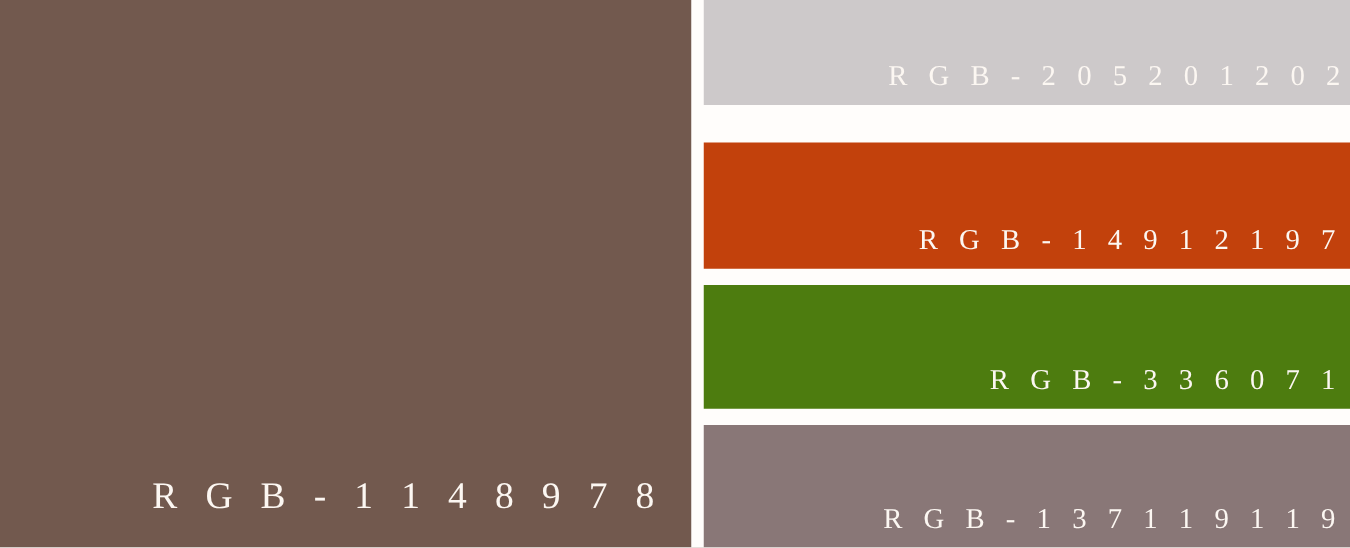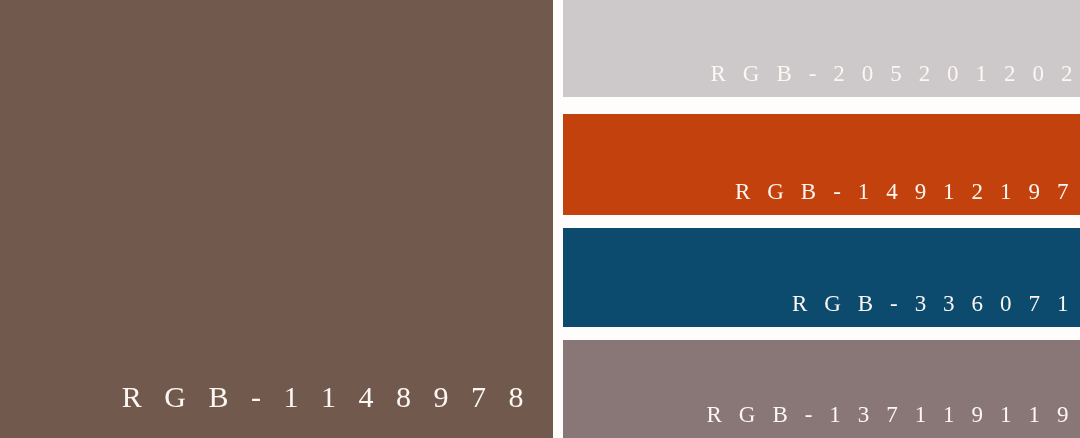--- a/index.html
+++ b/index.html
@@ -65,21 +65,21 @@
   .swatch-secondary {
     left: 0;
     width: 517px;
   }
   .swatch-secondary .swatch-label {
     font-size: 23px;
     letter-spacing: 5.6px;
     padding: 0 2px 12px 0;
   }
 
-  #swatch-2 { top: 0px;   height: 97px; }
+  #swatch-2 { top: 0px;   height: 84px; }
   #swatch-3 { top: 114px; height: 101px; }
   #swatch-4 { top: 228px; height: 99px; }
   #swatch-5 { top: 340px; height: 98px; }
 
   #swatch-3 .swatch-label,
   #swatch-4 .swatch-label,
   #swatch-5 .swatch-label { padding-right: 6px; }
 </style>
 </head>
 <body>
@@ -93,21 +93,21 @@
   <div id="swatch-column">
 
     <div class="swatch swatch-secondary" id="swatch-2" style="background-color: rgb(205, 201, 202);">
       <span class="swatch-label" style="color: rgb(252, 247, 242);">R G B - 2 0 5   2 0 1   2 0 2</span>
     </div>
 
     <div class="swatch swatch-secondary" id="swatch-3" style="background-color: #c2410c;">
       <span class="swatch-label" style="color: rgb(252, 247, 242);">R G B - 1 4 9   1 2 1   9 7</span>
     </div>
 
-    <div class="swatch swatch-secondary" id="swatch-4" style="background-color: #0c4a6e;">
+    <div class="swatch swatch-secondary" id="swatch-4" style="background-color: #4d7c0f;">
       <span class="swatch-label" style="color: rgb(252, 247, 242);">R G B - 3 3   6 0   7 1</span>
     </div>
 
     <div class="swatch swatch-secondary" id="swatch-5" style="background-color: rgb(137, 119, 119);">
       <span class="swatch-label" style="color: rgb(252, 247, 242);">R G B - 1 3 7   1 1 9   1 1 9</span>
     </div>
 
   </div>
 </div>
 

